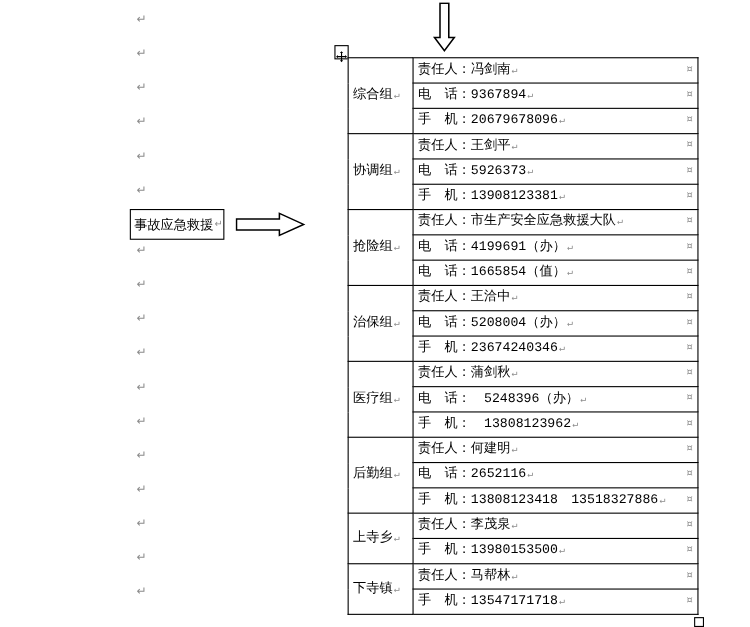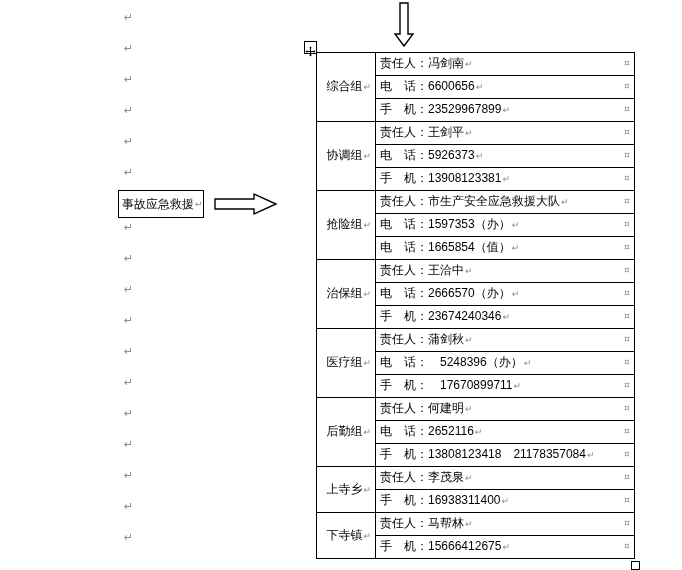--- a/index.html
+++ b/index.html
@@ -87,27 +87,27 @@
     table-layout: fixed;
     background: #ffffff;
   }
   #org-table td {
     border: 1px solid #000000;
     padding: 0 4px;
     font-size: 12px;
     line-height: 13px;
     height: 22px;
     vertical-align: middle;
-    font-family: Liberation Sans, sans-serif;
+    font-family: Liberation Mono, monospace;
     white-space: nowrap;
     overflow: hidden;
   }
   #org-table td.group-cell {
     width: 50px;
-    text-align: right;
+    text-align: left;
     border-radius: 16px;
   }
   #org-table td.detail-cell {
     width: 250px;
     text-align: left;
   }
   .cell-pilcrow {
     font-size: 9px;
     color: #8c8c8c;
     margin-left: 1px;
@@ -196,88 +196,88 @@
   </svg>
 </div>
 
 <table id="org-table">
   <tbody>
       <tr>
         <td class="group-cell" rowspan="3"><span>综合组</span><span class="cell-pilcrow">↵</span></td>
         <td class="detail-cell"><span>责任人：冯剑南</span><span class="cell-pilcrow">↵</span></td>
       </tr>
       <tr>
-        <td class="detail-cell"><span>电　话：6600656</span><span class="cell-pilcrow">↵</span></td>
-      </tr>
-      <tr>
-        <td class="detail-cell"><span>手　机：23529967899</span><span class="cell-pilcrow">↵</span></td>
+        <td class="detail-cell"><span>电　话：9367894</span><span class="cell-pilcrow">↵</span></td>
+      </tr>
+      <tr>
+        <td class="detail-cell"><span>手　机：20679678096</span><span class="cell-pilcrow">↵</span></td>
       </tr>
       <tr>
         <td class="group-cell" rowspan="3"><span>协调组</span><span class="cell-pilcrow">↵</span></td>
         <td class="detail-cell"><span>责任人：王剑平</span><span class="cell-pilcrow">↵</span></td>
       </tr>
       <tr>
         <td class="detail-cell"><span>电　话：5926373</span><span class="cell-pilcrow">↵</span></td>
       </tr>
       <tr>
         <td class="detail-cell"><span>手　机：13908123381</span><span class="cell-pilcrow">↵</span></td>
       </tr>
       <tr>
         <td class="group-cell" rowspan="3"><span>抢险组</span><span class="cell-pilcrow">↵</span></td>
         <td class="detail-cell"><span>责任人：市生产安全应急救援大队</span><span class="cell-pilcrow">↵</span></td>
       </tr>
       <tr>
-        <td class="detail-cell"><span>电　话：1597353（办）</span><span class="cell-pilcrow">↵</span></td>
+        <td class="detail-cell"><span>电　话：4199691（办）</span><span class="cell-pilcrow">↵</span></td>
       </tr>
       <tr>
         <td class="detail-cell"><span>电　话：1665854（值）</span><span class="cell-pilcrow">↵</span></td>
       </tr>
       <tr>
         <td class="group-cell" rowspan="3"><span>治保组</span><span class="cell-pilcrow">↵</span></td>
         <td class="detail-cell"><span>责任人：王洽中</span><span class="cell-pilcrow">↵</span></td>
       </tr>
       <tr>
-        <td class="detail-cell"><span>电　话：2666570（办）</span><span class="cell-pilcrow">↵</span></td>
+        <td class="detail-cell"><span>电　话：5208004（办）</span><span class="cell-pilcrow">↵</span></td>
       </tr>
       <tr>
         <td class="detail-cell"><span>手　机：23674240346</span><span class="cell-pilcrow">↵</span></td>
       </tr>
       <tr>
         <td class="group-cell" rowspan="3"><span>医疗组</span><span class="cell-pilcrow">↵</span></td>
         <td class="detail-cell"><span>责任人：蒲剑秋</span><span class="cell-pilcrow">↵</span></td>
       </tr>
       <tr>
         <td class="detail-cell"><span>电　话：　5248396（办）</span><span class="cell-pilcrow">↵</span></td>
       </tr>
       <tr>
-        <td class="detail-cell"><span>手　机：　17670899711</span><span class="cell-pilcrow">↵</span></td>
+        <td class="detail-cell"><span>手　机：　13808123962</span><span class="cell-pilcrow">↵</span></td>
       </tr>
       <tr>
         <td class="group-cell" rowspan="3"><span>后勤组</span><span class="cell-pilcrow">↵</span></td>
         <td class="detail-cell"><span>责任人：何建明</span><span class="cell-pilcrow">↵</span></td>
       </tr>
       <tr>
         <td class="detail-cell"><span>电　话：2652116</span><span class="cell-pilcrow">↵</span></td>
       </tr>
       <tr>
-        <td class="detail-cell"><span>手　机：13808123418　21178357084</span><span class="cell-pilcrow">↵</span></td>
+        <td class="detail-cell"><span>手　机：13808123418　13518327886</span><span class="cell-pilcrow">↵</span></td>
       </tr>
       <tr>
         <td class="group-cell" rowspan="2"><span>上寺乡</span><span class="cell-pilcrow">↵</span></td>
         <td class="detail-cell"><span>责任人：李茂泉</span><span class="cell-pilcrow">↵</span></td>
       </tr>
       <tr>
-        <td class="detail-cell"><span>手　机：16938311400</span><span class="cell-pilcrow">↵</span></td>
+        <td class="detail-cell"><span>手　机：13980153500</span><span class="cell-pilcrow">↵</span></td>
       </tr>
       <tr>
         <td class="group-cell" rowspan="2"><span>下寺镇</span><span class="cell-pilcrow">↵</span></td>
         <td class="detail-cell"><span>责任人：马帮林</span><span class="cell-pilcrow">↵</span></td>
       </tr>
       <tr>
-        <td class="detail-cell"><span>手　机：15666412675</span><span class="cell-pilcrow">↵</span></td>
+        <td class="detail-cell"><span>手　机：13547171718</span><span class="cell-pilcrow">↵</span></td>
       </tr>
     </tbody>
 </table>
 
 <div id="row-end-marks">
     <span class="row-end-mark" style="top: 6.5px;">¤</span>
     <span class="row-end-mark" style="top: 29.5px;">¤</span>
     <span class="row-end-mark" style="top: 52.5px;">¤</span>
     <span class="row-end-mark" style="top: 75.5px;">¤</span>
     <span class="row-end-mark" style="top: 98.5px;">¤</span>

